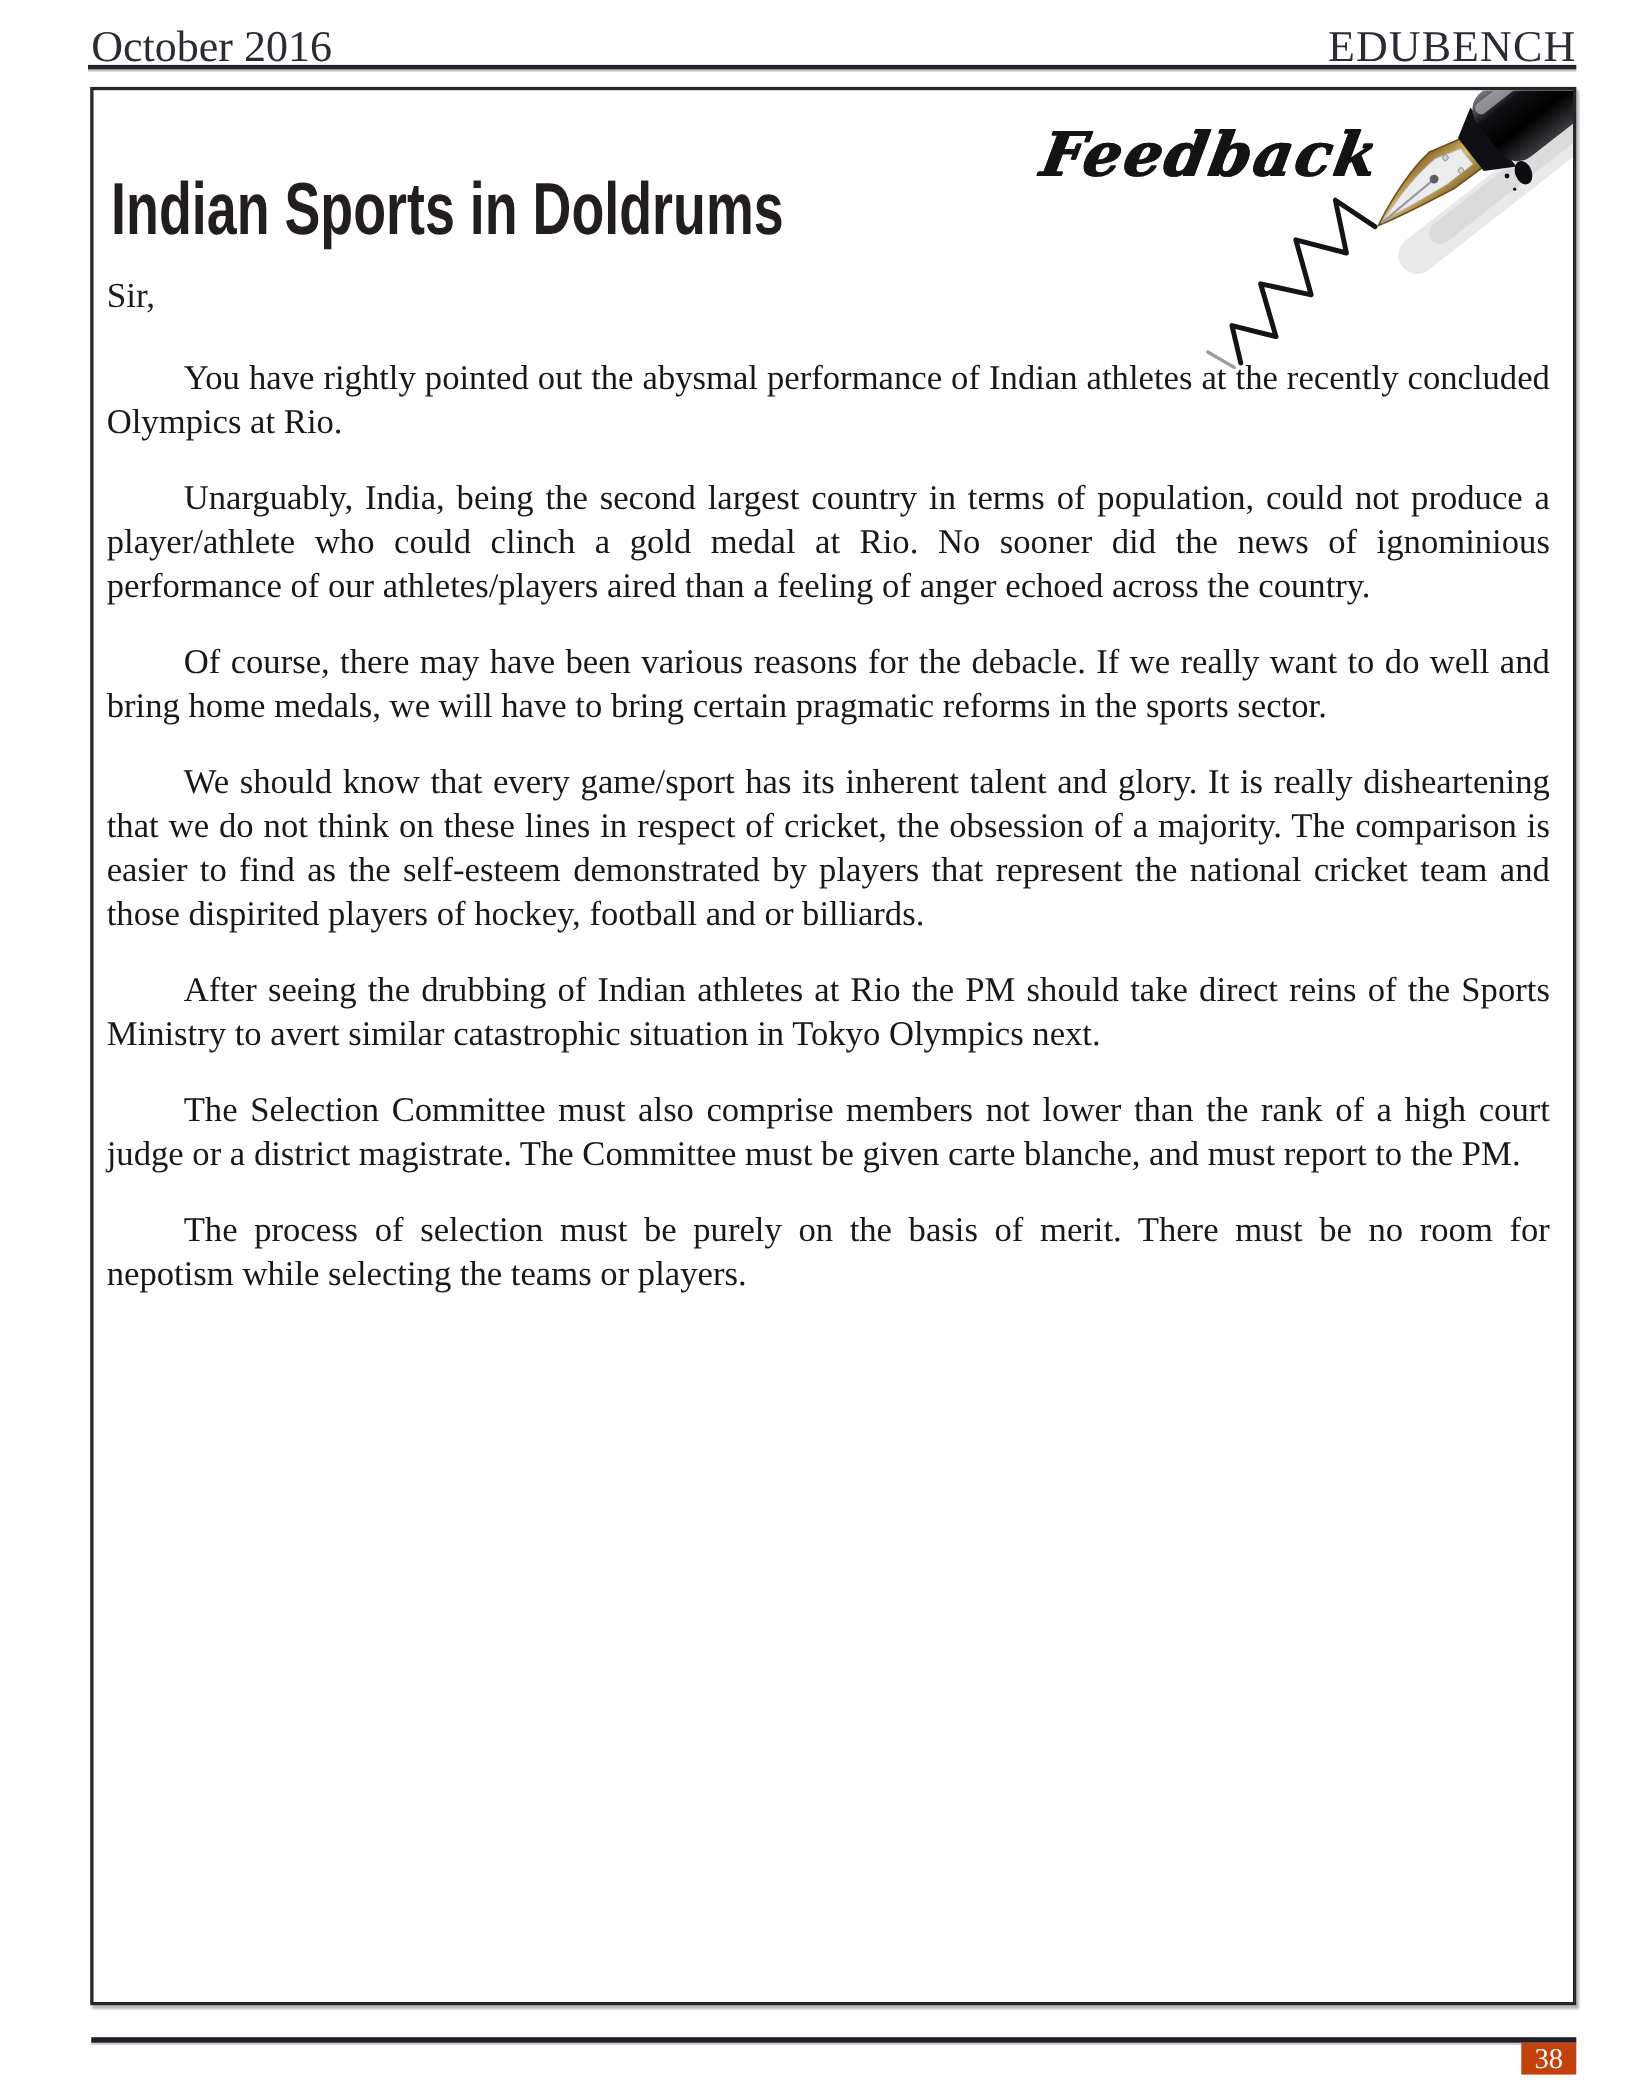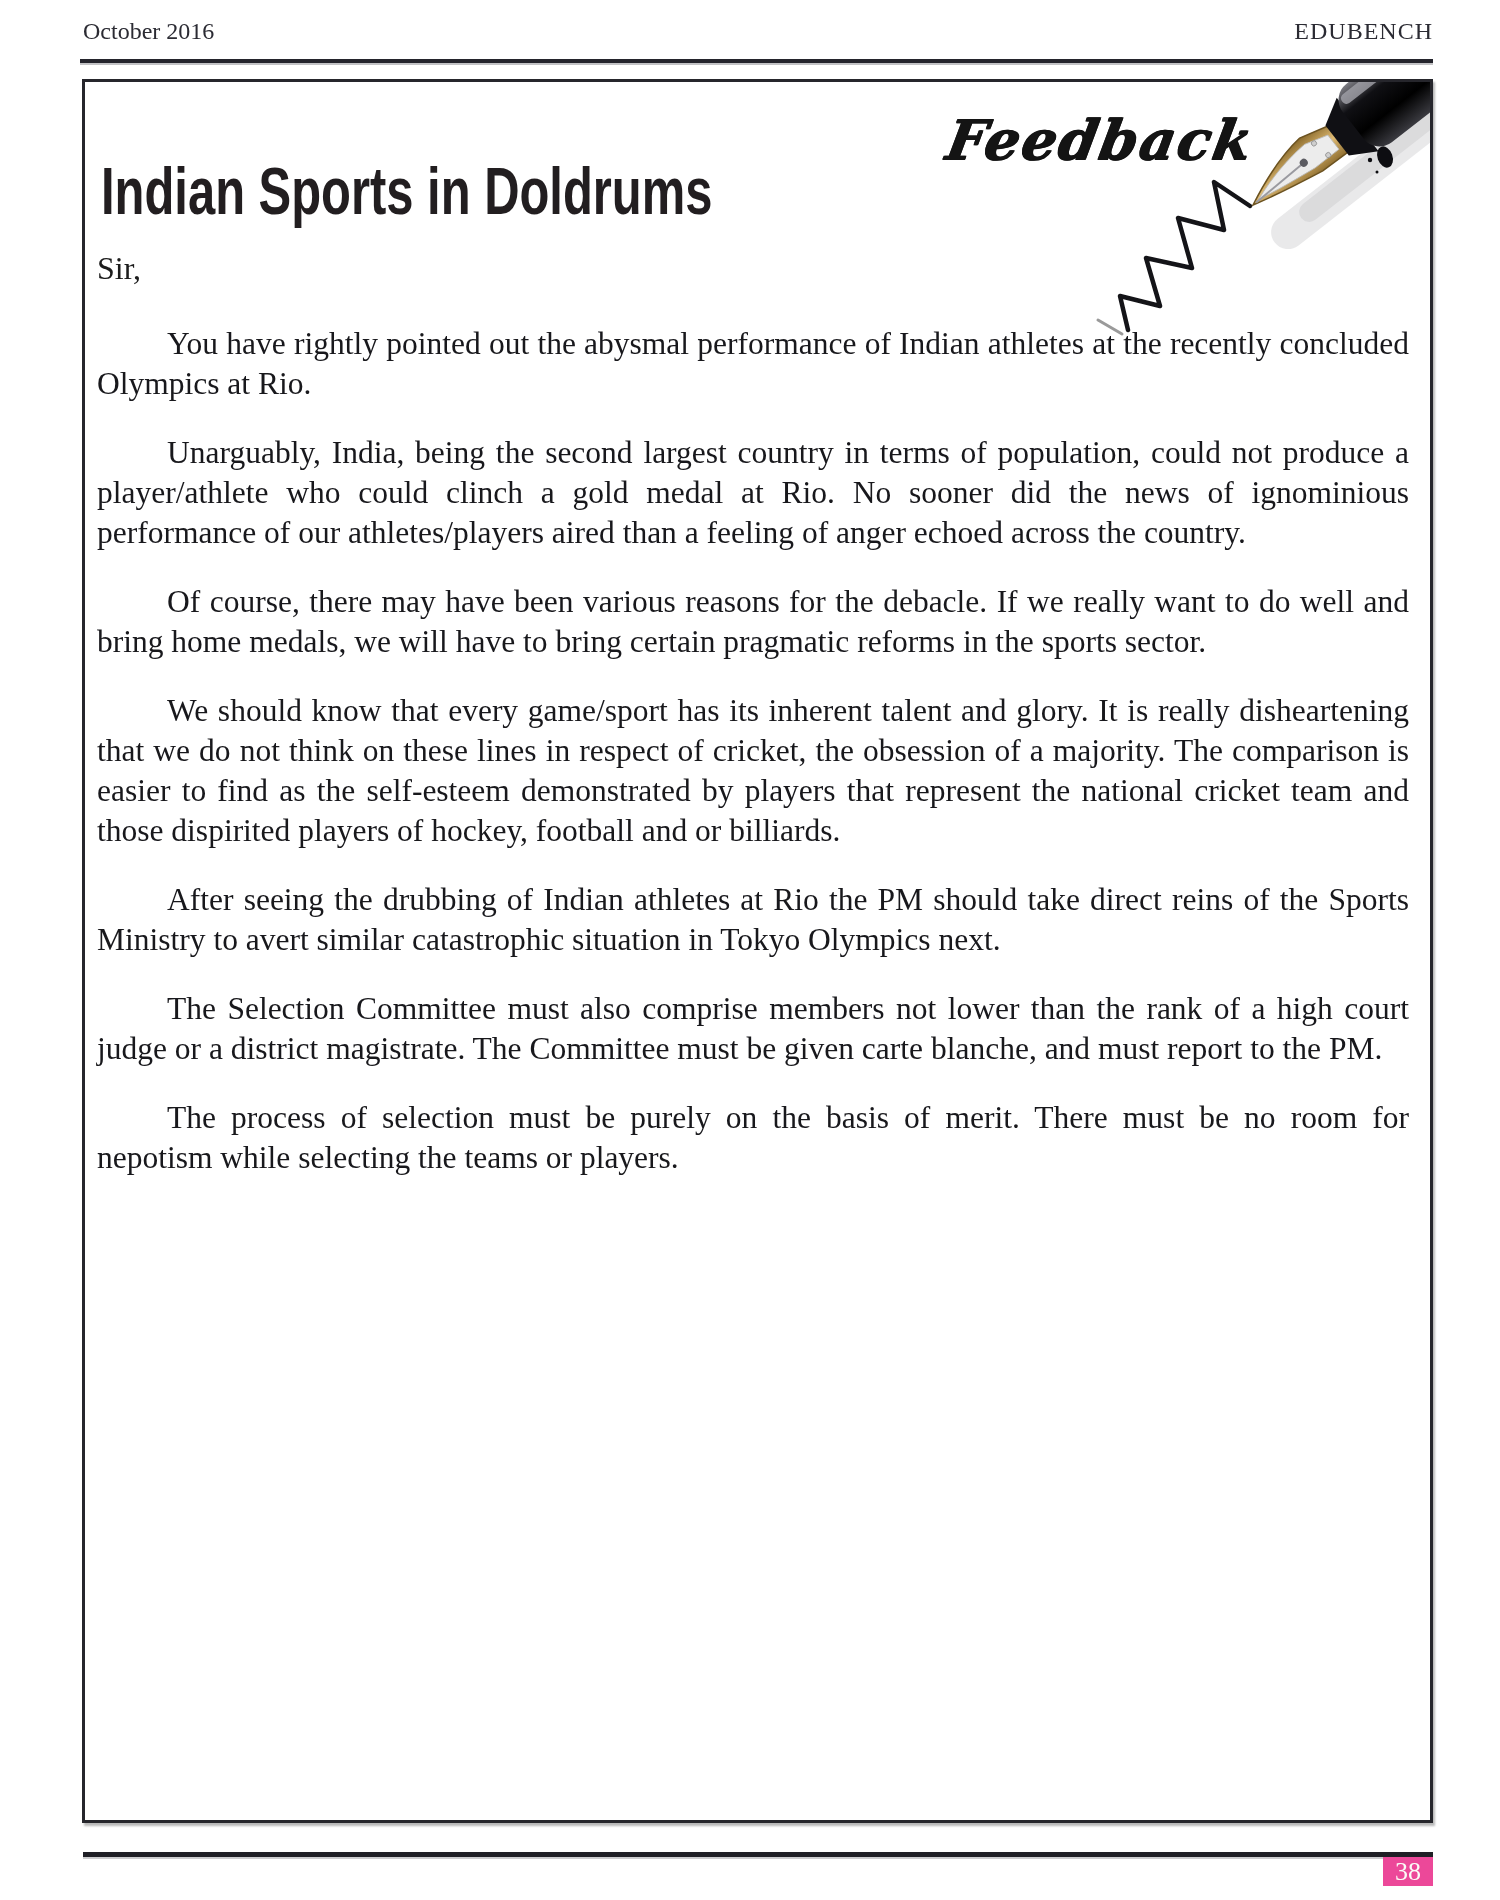--- a/index.html
+++ b/index.html
@@ -6,21 +6,21 @@
   html,body { background:#ffffff; }
   body {
     width:1500px; height:1900px; position:relative; overflow:hidden;
     font-family:"Liberation Serif", serif; color:#1c1c1c;
   }
 
   
   .masthead {
     position:absolute; top:18px; left:83px; right:67px;
     display:flex; justify-content:space-between; align-items:baseline;
-    font-size:24px; color:#2b2b33;
+    font-size:40px; color:#2b2b33;
   }
   .publication { letter-spacing:1px;margin-left:47px; }
   .masthead-rule {
     position:absolute; top:59px; left:80px; right:67px; height:4px;
     background:#24242c; box-shadow:0 2px 0 rgba(80,80,90,.35);
   }
 
   
   .article-box {
     position:absolute; top:79px; left:82px; width:1351px; height:1744px;
@@ -59,21 +59,21 @@
     color:#2a2a30; white-space:pre-wrap;
   }
 
   
   .footer-rule {
     position:absolute; top:1852px; left:83px; width:1350px; height:5px;
     background:#1f1f25; box-shadow:0 2px 0 rgba(90,90,95,.3);
   }
   .page-number-badge {
     position:absolute; top:1857px; left:1383px; width:50px; height:29px;
-    background:#ec4899; color:#fbfbf7; font-size:26px; line-height:29px;
+    background:#c2410c; color:#fbfbf7; font-size:26px; line-height:29px;
     text-align:center;
   }
 </style>
 </head>
 <body>
 
 <div class="masthead">
   <span class="issue-date">October 2016</span>
   <span class="publication">EDUBENCH</span>
 </div>

